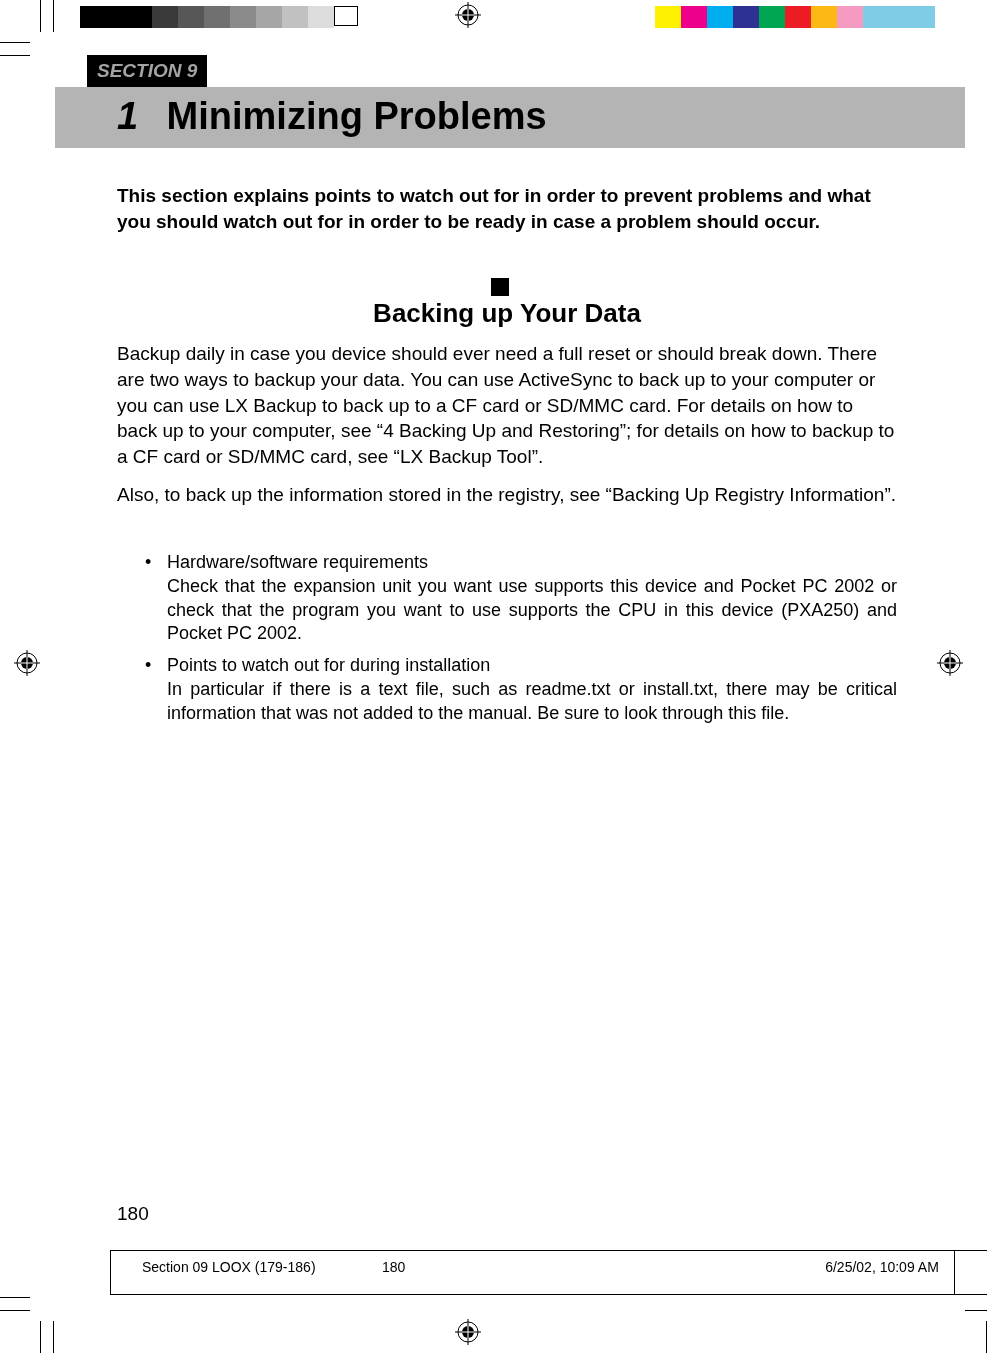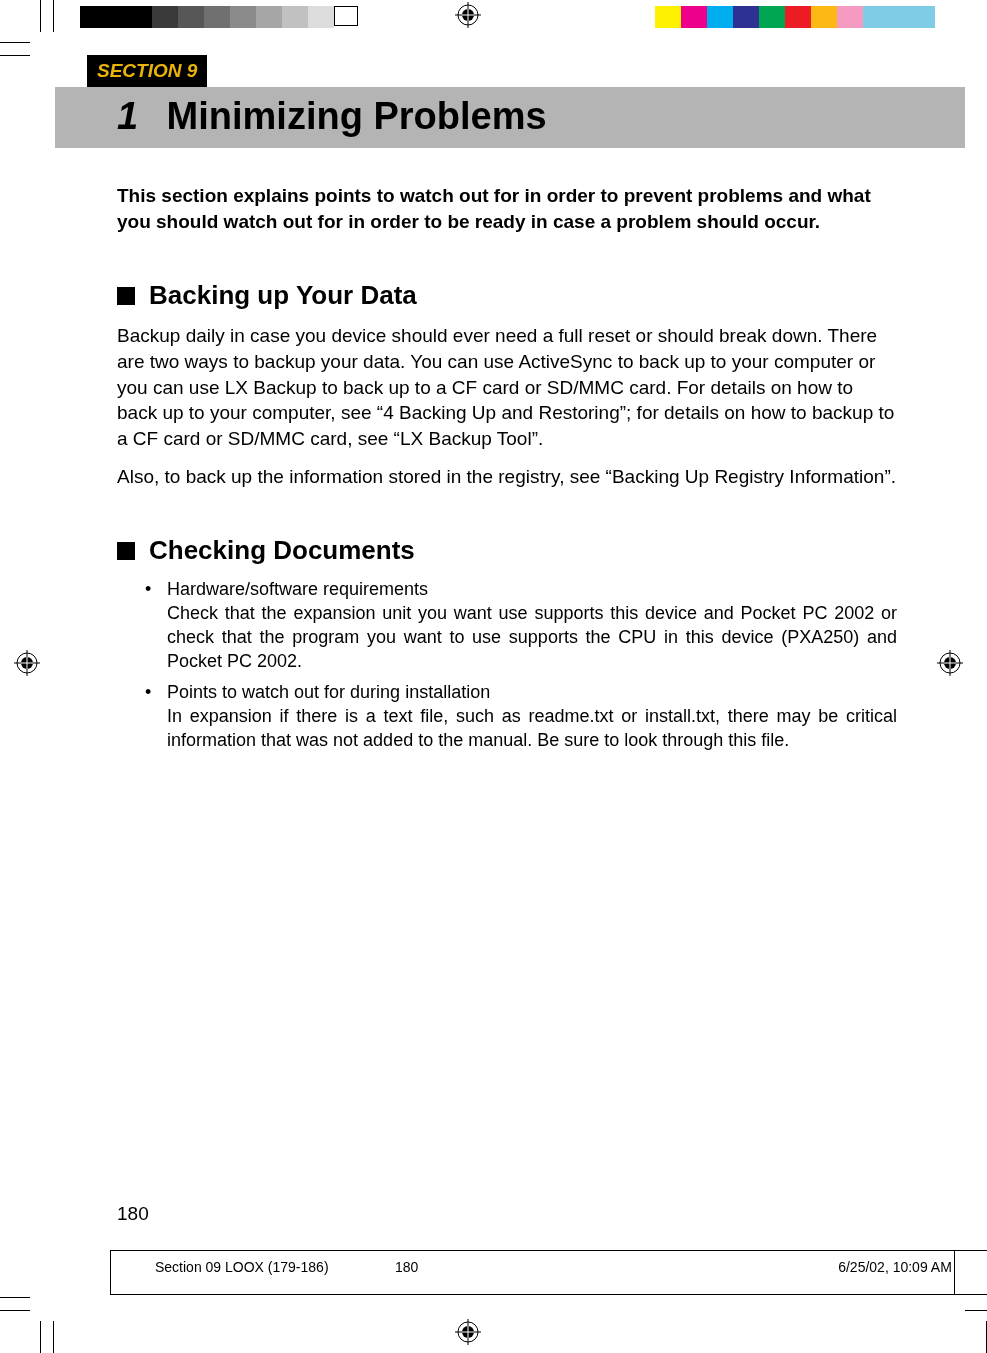--- a/index.html
+++ b/index.html
@@ -59,21 +59,21 @@
   .page {
     position:absolute;
     top:55px; left:55px;
     width: 910px; 
     height: 1240px;
   }
 
   
   .section-label {
     display:inline-block;
-    background:#000; color:#eab308;
+    background:#000; color:#a3a3a3;
     font-weight:bold; font-style:italic;
     font-size:19px;
     padding:5px 10px 5px 10px;
     margin-left:32px;
   }
 
   
   .heading-bar {
     background:#b4b4b4;
     margin-top:0;
@@ -92,20 +92,21 @@
     padding: 16px 68px 0 62px;
     font-size:19px;
     line-height:1.35;
   }
   .intro { font-weight:bold; margin-bottom:44px; }
 
   .subhead {
     display:flex; align-items:center;
     font-size:26px; font-weight:bold;
     margin: 0 0 10px 0;
+    flex-direction: column;
   }
   .subhead .sq {
     width:18px; height:18px; background:#000; margin-right:14px; flex:0 0 18px;
   }
 
   .para { margin:0 0 12px 0; }
   .para2{ margin: 0 0 44px 0;}
 
   ul.bullets { margin:6px 0 12px 28px; padding:0; list-style:none; font-size:18px; line-height:1.32;}
   ul.bullets li { position:relative; padding-left:22px; margin-bottom:8px; text-align:justify;}
@@ -117,21 +118,21 @@
 
   .page-num {
     position:absolute;
     left:62px; bottom:70px;
     font-size:19px;
   }
 
   
   .slug {
     position:absolute;
-    left:100px; bottom:20px;
+    left:87px; bottom:20px;
     width:820px;
     font-size:14px;
     display:flex;
   }
   .slug .c1{ width:240px;}
   .slug .c2{ width:120px;}
   .slug .sp{ flex:1;}
   .slug .c3{ width:160px; text-align:center;}
 
   
@@ -233,32 +234,28 @@
   <div class="content">
     <p class="intro">This section explains points to watch out for in order to prevent problems and what you should watch out for in order to be ready in case a problem should occur.</p>
 
     <div class="subhead">
       <span class="sq"></span>
       <span>Backing up Your Data</span>
     </div>
     <p class="para">Backup daily in case you device should ever need a full reset or should break down. There are two ways to backup your data. You can use ActiveSync to back up to your computer or you can use LX Backup to back up to a CF card or SD/MMC card. For details on how to back up to your computer, see “4 Backing Up and Restoring”; for details on how to backup to a CF card or SD/MMC card, see “LX Backup Tool”.</p>
     <p class="para2">Also, to back up the information stored in the registry, see “Backing Up Registry Information”.</p>
 
-    <div class="subhead">
-      <span class="sq"></span>
-      <span>Checking Documents</span>
-    </div>
     <ul class="bullets" id="bullets">
         <li>
           <span class="li-title">Hardware/software requirements</span>
           <span class="li-body">Check that the expansion unit you want use supports this device and Pocket PC 2002 or check that the program you want to use supports the CPU in this device (PXA250) and Pocket PC 2002.</span>
         </li>
         <li>
           <span class="li-title">Points to watch out for during installation</span>
-          <span class="li-body">In expansion if there is a text file, such as readme.txt or install.txt, there may be critical information that was not added to the manual. Be sure to look through this file.</span>
+          <span class="li-body">In particular if there is a text file, such as readme.txt or install.txt, there may be critical information that was not added to the manual. Be sure to look through this file.</span>
         </li>
       </ul>
   </div>
 
   <div class="page-num">180</div>
 
   
   <div class="slug-frame-top"></div>
   <div class="slug-frame-bot"></div>
   <div class="slug-frame-l"></div>

